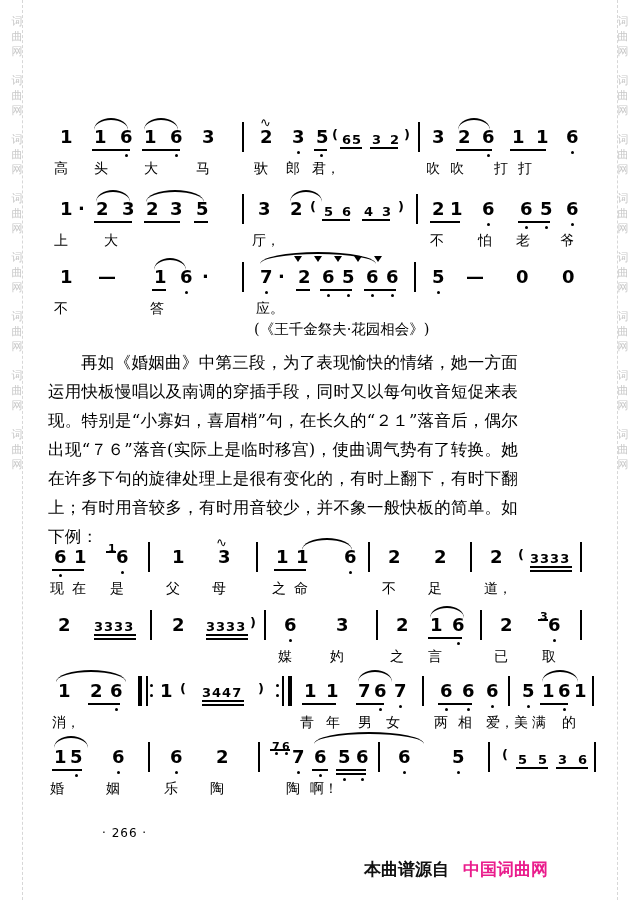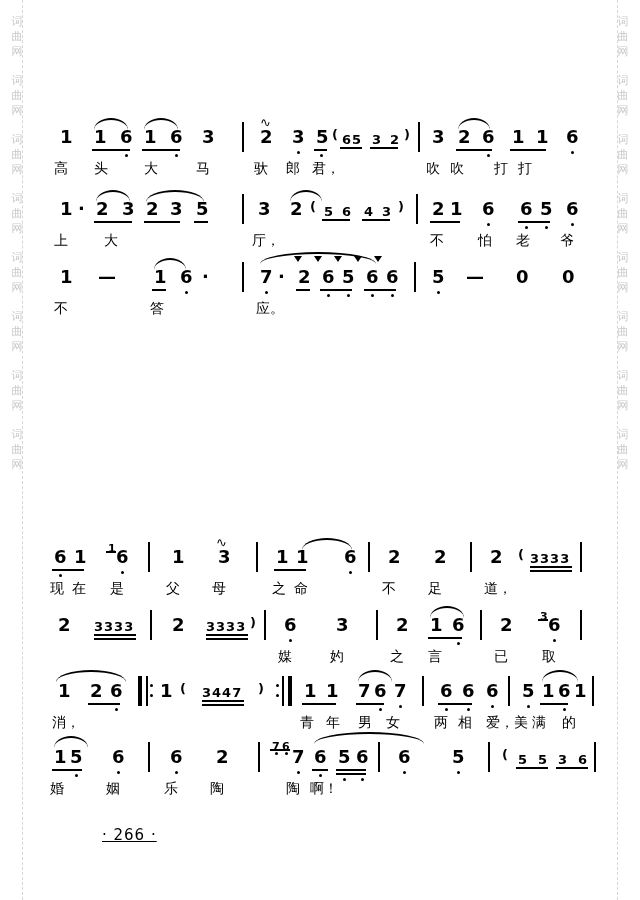--- a/index.html
+++ b/index.html
@@ -156,24 +156,23 @@
     font-family: "DejaVu Serif", serif;
     font-size: 14.5px;
     color: #000;
     white-space: nowrap;
   }
 
   
   .pagenum {
     position: absolute;
     font-family: "DejaVu Sans", sans-serif;
-    font-size: 15px;
+    font-size: 12px;
     color: #000;
     letter-spacing: 1px;
-    text-decoration: underline;
   }
   .source-line {
     position: absolute;
     font-family: "DejaVu Sans", sans-serif;
     font-size: 17px;
     font-weight: bold;
     white-space: nowrap;
   }
   .source-label { color: #111; }
   .source-site  { color: #ea1c8c; margin-left: 14px; }
@@ -432,21 +431,25 @@
     <div class="dot-below" style="left:391px; top:33px;"></div>
     <div class="note" style="left:420px; top:10px;">—</div>
     <div class="note" style="left:470px; top:10px;">0</div>
     <div class="note" style="left:516px; top:10px;">0</div>
 
     <div class="lyric" style="left:8px; top:42px;">不</div>
     <div class="lyric" style="left:104px; top:42px;">答</div>
     <div class="lyric" style="left:210px; top:42px;">应。</div>
   </div>
 
-
+  <div class="attribution" style="left:208px; top:320px;">(《王千金祭夫·花园相会》)</div>
+
+  <div class="prose" style="left:2px; top:348px; width:470px;">
+    <p>再如《婚姻曲》中第三段，为了表现愉快的情绪，她一方面运用快板慢唱以及南调的穿插手段，同时又以每句收音短促来表现。特别是“小寡妇，喜眉梢”句，在长久的“２１”落音后，偶尔出现“７６”落音(实际上是临时移宫)，使曲调气势有了转换。她在许多下句的旋律处理上是很有变化的，有时上翻下，有时下翻上；有时用音较多，有时用音较少，并不象一般快板的简单。如下例：</p>
+  </div>
 
   <div class="system" style="position:absolute; left:0px; top:538px; width:470px;">
     <div class="note" style="left:8px; top:10px;">6</div>
     <div class="note" style="left:28px; top:10px;">1</div>
     <div class="underline1" style="left:6px; top:31px; width:32px;"></div>
     <div class="dot-below" style="left:13px; top:36px;"></div>
 
     <div class="note tiny" style="left:62px; top:2px;">1</div>
     <div class="underline1" style="left:60px; top:13px; width:10px;"></div>
     <div class="note" style="left:70px; top:10px;">6</div>
@@ -667,14 +670,17 @@
     <div class="lyric" style="left:4px; top:42px;">婚</div>
     <div class="lyric" style="left:60px; top:42px;">姻</div>
     <div class="lyric" style="left:118px; top:42px;">乐</div>
     <div class="lyric" style="left:164px; top:42px;">陶</div>
     <div class="lyric" style="left:240px; top:42px;">陶</div>
     <div class="lyric" style="left:264px; top:42px;">啊！</div>
   </div>
 
   <div class="pagenum" style="left:56px; top:826px;">· 266 ·</div>
 
+  <div class="source-line" style="left:318px; top:858px;">
+    <span class="source-label">本曲谱源自</span><span class="source-site">中国词曲网</span>
+  </div>
 
 </div>
 
 </body></html>

